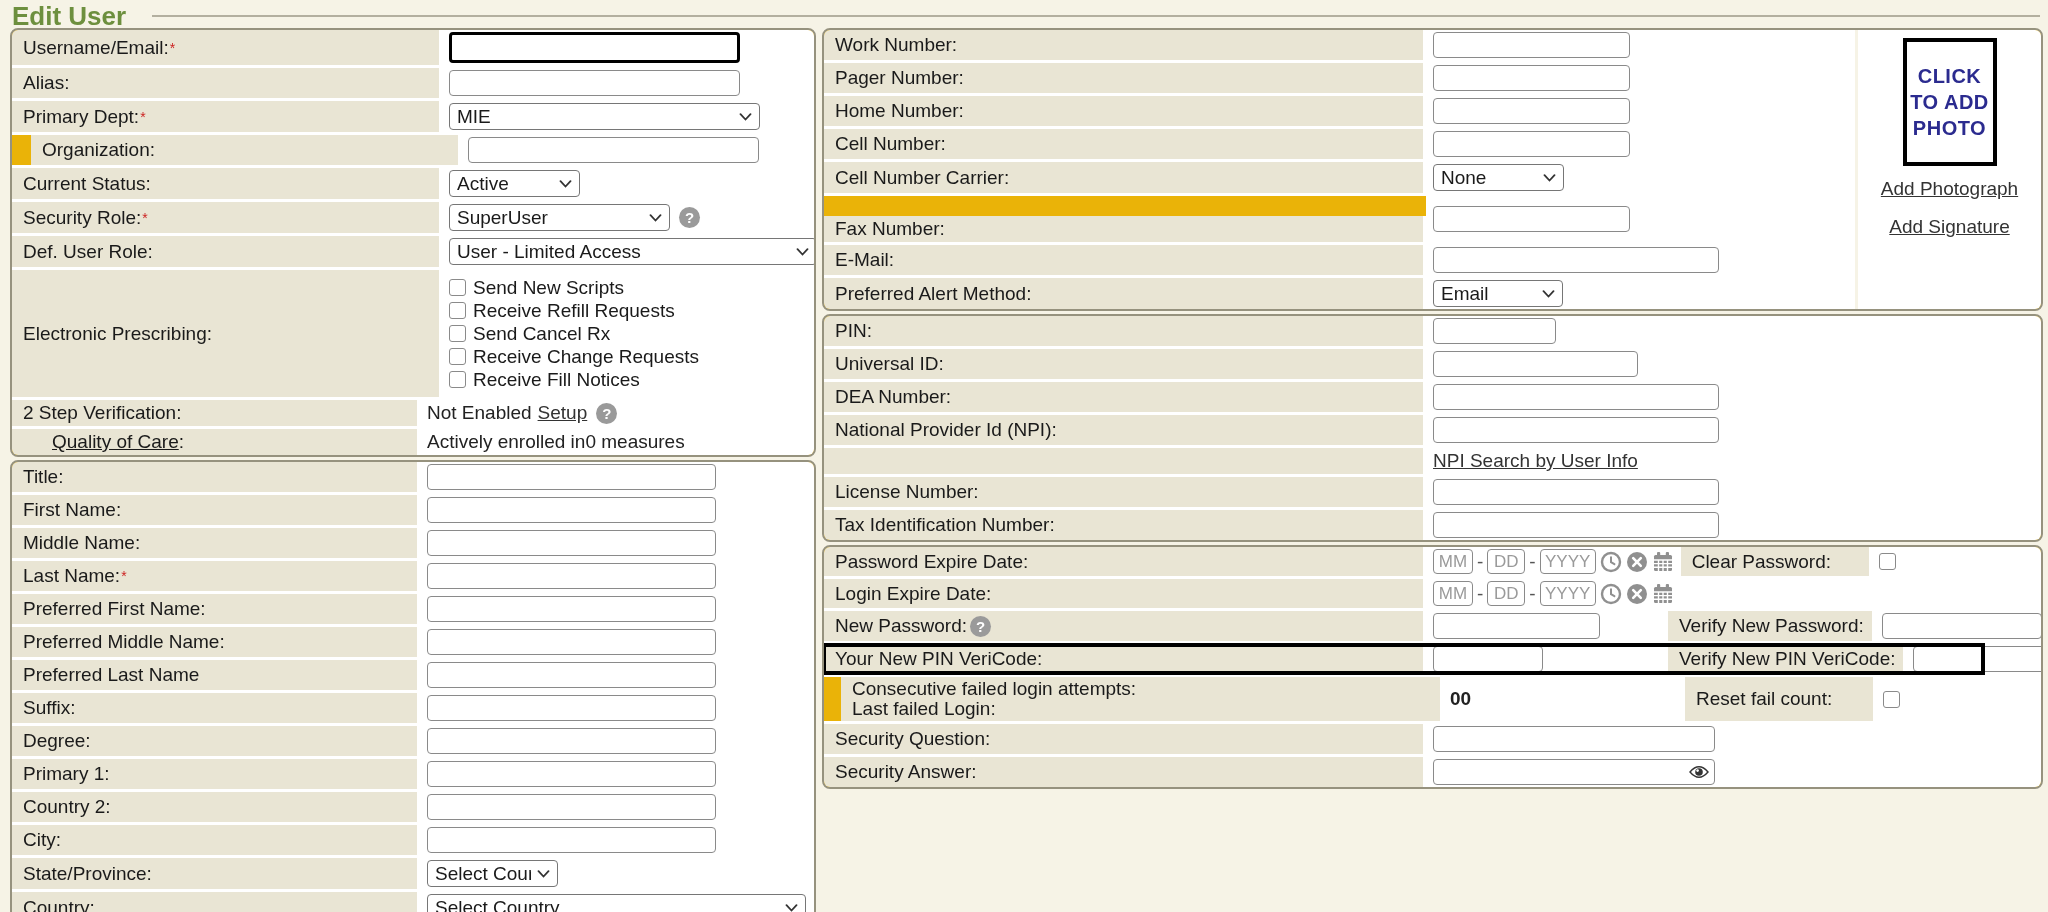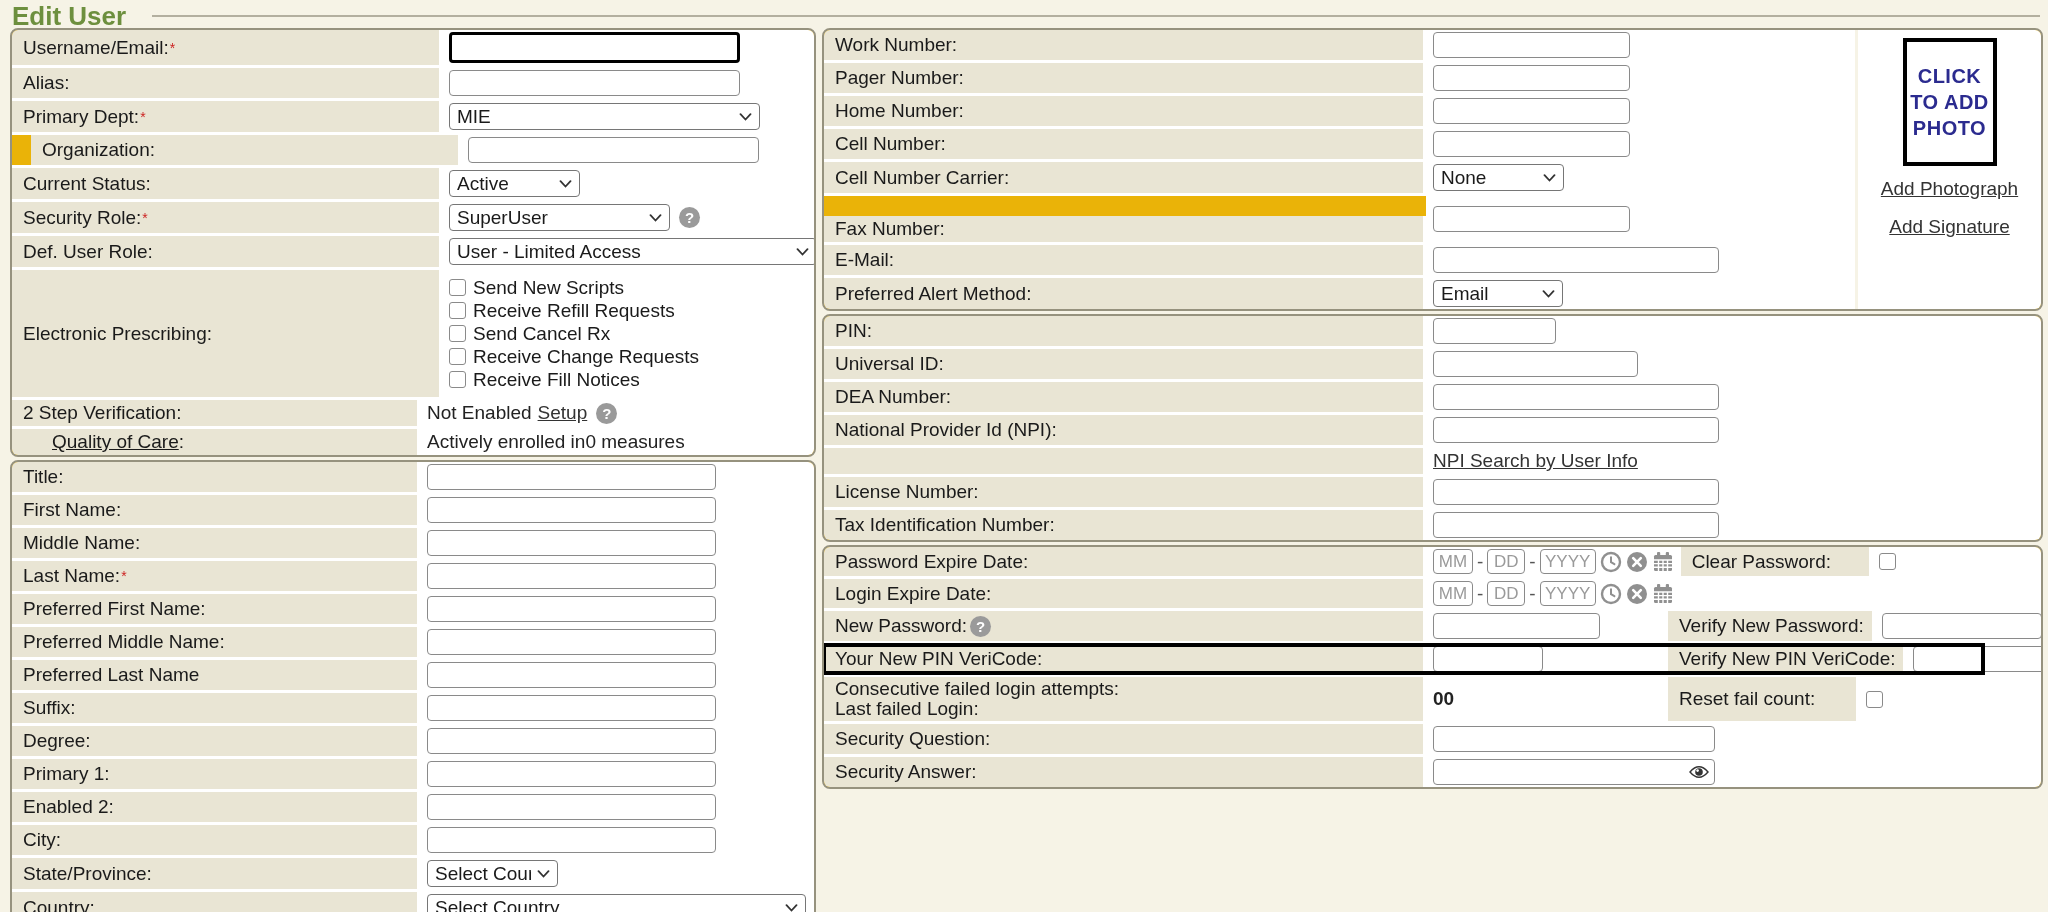--- a/index.html
+++ b/index.html
@@ -277,21 +277,21 @@
       <div class="row">
         <div class="cell label-cell" style="flex: 0 0 408px;">
           <span>Primary 1:</span>
         </div>
         <div class="cell value-cell">
           <div class="ctl-input" style="width: 289px;"></div>
         </div>
       </div>
       <div class="row">
         <div class="cell label-cell" style="flex: 0 0 408px;">
-          <span>Enabled 2:</span>
+          <span>Country 2:</span>
         </div>
         <div class="cell value-cell">
           <div class="ctl-input" style="width: 289px;"></div>
         </div>
       </div>
       <div class="row">
         <div class="cell label-cell" style="flex: 0 0 408px;">
           <span>City:</span>
         </div>
         <div class="cell value-cell">
@@ -592,21 +592,21 @@
           <div class="ctl-input" style="width: 110px;"></div>
         </div>
         <div class="cell label-cell l2">
           <span>Verify New PIN VeriCode:</span>
         </div>
         <div class="cell value-cell v2">
           <div class="ctl-input" style="width: 146px;"></div>
         </div>
         <div class="hl-frame"></div>
       </div>
-      <div class="row" style="min-height: 38px;">
+      <div class="row" style="min-height: 38px; padding-left: 17px;">
         <div class="cell label-cell two-line" style="flex: 0 0 602px;">
           <div class="lab-line">Consecutive failed login attempts:</div>
           <div class="lab-line">Last failed Login:</div>
         </div>
         <div class="cell value-cell v1">
           <span class="static bold-val">00</span>
         </div>
         <div class="cell label-cell l2">
           <span>Reset fail count:</span>
         </div>

